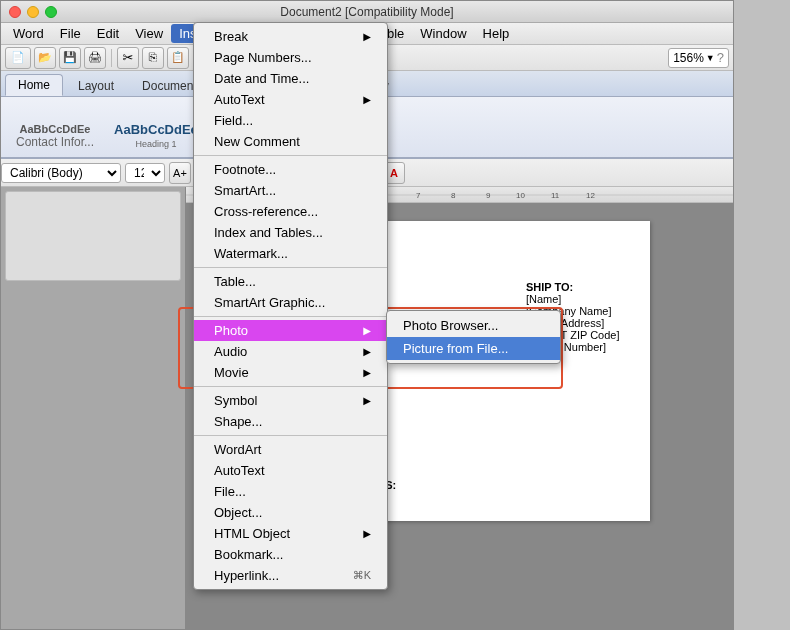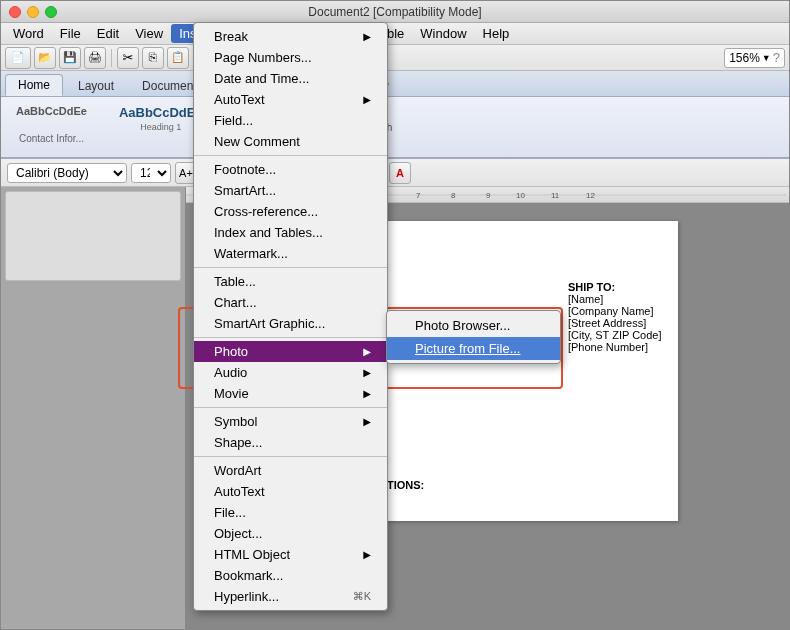--- a/index.html
+++ b/index.html
@@ -146,21 +146,21 @@
     .style-preview {
       font-size: 13px;
       font-weight: bold;
       color: #333;
     }
 
     
     .format-toolbar {
       background: linear-gradient(to bottom, #f0f0f0, #e4e4e4);
       border-bottom: 1px solid #bbb;
-      padding: 2px 6px;
+      padding: 2px 0;
       display: flex;
       align-items: center;
       gap: 4px;
       height: 28px;
     }
     .font-select {
       border: 1px solid #aaa;
       border-radius: 3px;
       background: white;
       height: 20px;
@@ -215,21 +215,21 @@
     .menu-entry {
       display: flex;
       align-items: center;
       justify-content: space-between;
       padding: 3px 16px 3px 20px;
       cursor: pointer;
       color: #000;
       white-space: nowrap;
     }
     .menu-entry.highlighted {
-      background: #701a75;
+      background: #d946ef;
       color: white;
     }
     .menu-separator {
       height: 1px;
       background: #c0c0c0;
       margin: 3px 0;
     }
     .menu-arrow {
       font-size: 10px;
       margin-left: 8px;
@@ -250,47 +250,46 @@
       border: 1px solid #888;
       border-radius: 4px;
       box-shadow: 2px 3px 8px rgba(0,0,0,0.35);
       z-index: 101;
       padding: 3px 0;
       font-size: 13px;
     }
     .submenu-entry {
       display: flex;
       align-items: center;
-      padding: 4px 28px;
+      padding: 4px 16px;
       cursor: pointer;
       color: #000;
       white-space: nowrap;
     }
     .submenu-entry.highlighted {
       background: #4a7fd4;
       color: white;
-      text-decoration: underline;
     }
 
     
     .highlight-box {
       position: absolute;
       top: 307px;
       left: 178px;
       width: 385px;
       height: 82px;
       border: 2px solid #e05030;
       border-radius: 4px;
       z-index: 99;
       pointer-events: none;
     }
 
     
     .app-window {
-      width: 790px;
+      width: 734px;
       height: 630px;
       display: flex;
       flex-direction: column;
       border: 1px solid #888;
       overflow: hidden;
     }
 
     .main-area {
       display: flex;
       flex: 1;
@@ -318,21 +317,21 @@
       width: 380px;
       min-height: 300px;
       padding: 30px 40px;
       position: relative;
       font-size: 11px;
       box-shadow: 1px 1px 4px rgba(0,0,0,0.3);
     }
 
     .ship-to-section {
       position: absolute;
-      right: 16px;
+      right: 30px;
       top: 60px;
       font-size: 11px;
     }
     .ship-to-section .label {
       font-weight: bold;
       font-size: 11px;
     }
 
     .special-instructions {
       position: absolute;
@@ -406,24 +405,24 @@
   <div class="ribbon-tabs">
     <div class="ribbon-tab active">Home</div>
     <div class="ribbon-tab">Layout</div>
     <div class="ribbon-tab">Document</div>
     <div class="ribbon-tab">Arts</div>
     <div class="ribbon-tab">SmartArt</div>
     <div class="ribbon-tab">Review</div>
   </div>
 
   <div class="ribbon-content">
-    <div style="display:flex;gap:18px;align-items:flex-start;height:50px;border-right:1px solid #c0c8d8;padding-right:8px">
+    <div style="display:flex;gap:6px;align-items:flex-end;height:50px;border-right:1px solid #c0c8d8;padding-right:8px">
       <div class="style-item">
         <div class="style-preview" style="font-size:11px;color:#555">AaBbCcDdEe</div>
-        <div style="font-size:10px;color:#666;margin-top:16px">Contact Infor...</div>
+        <div style="font-size:12px;color:#666;margin-top:0">Contact Infor...</div>
       </div>
       <div class="style-item">
         <div class="style-preview" style="font-size:13px;color:#1e4d78;font-weight:bold">AaBbCcDdEe</div>
         <div style="font-size:9px;color:#666;margin-top:2px">Heading 1</div>
       </div>
       <div class="style-item">
         <div class="style-preview" style="font-size:12px;color:#333">AaBbCcDdDe</div>
         <div style="font-size:9px;color:#666;margin-top:2px">Normal</div>
       </div>
     </div>
@@ -540,23 +539,20 @@
     <span>Index and Tables...</span>
   </div>
   <div class="menu-entry">
     <span>Watermark...</span>
   </div>
   <div class="menu-separator"></div>
   <div class="menu-entry">
     <span>Table...</span>
   </div>
   <div class="menu-entry">
-    <span>Chart...</span>
-  </div>
-  <div class="menu-entry">
     <span>SmartArt Graphic...</span>
   </div>
   <div class="menu-separator"></div>
   <div class="menu-entry highlighted">
     <span>Photo</span>
     <span class="menu-arrow">▶</span>
   </div>
   <div class="menu-entry">
     <span>Audio</span>
     <span class="menu-arrow">▶</span>

